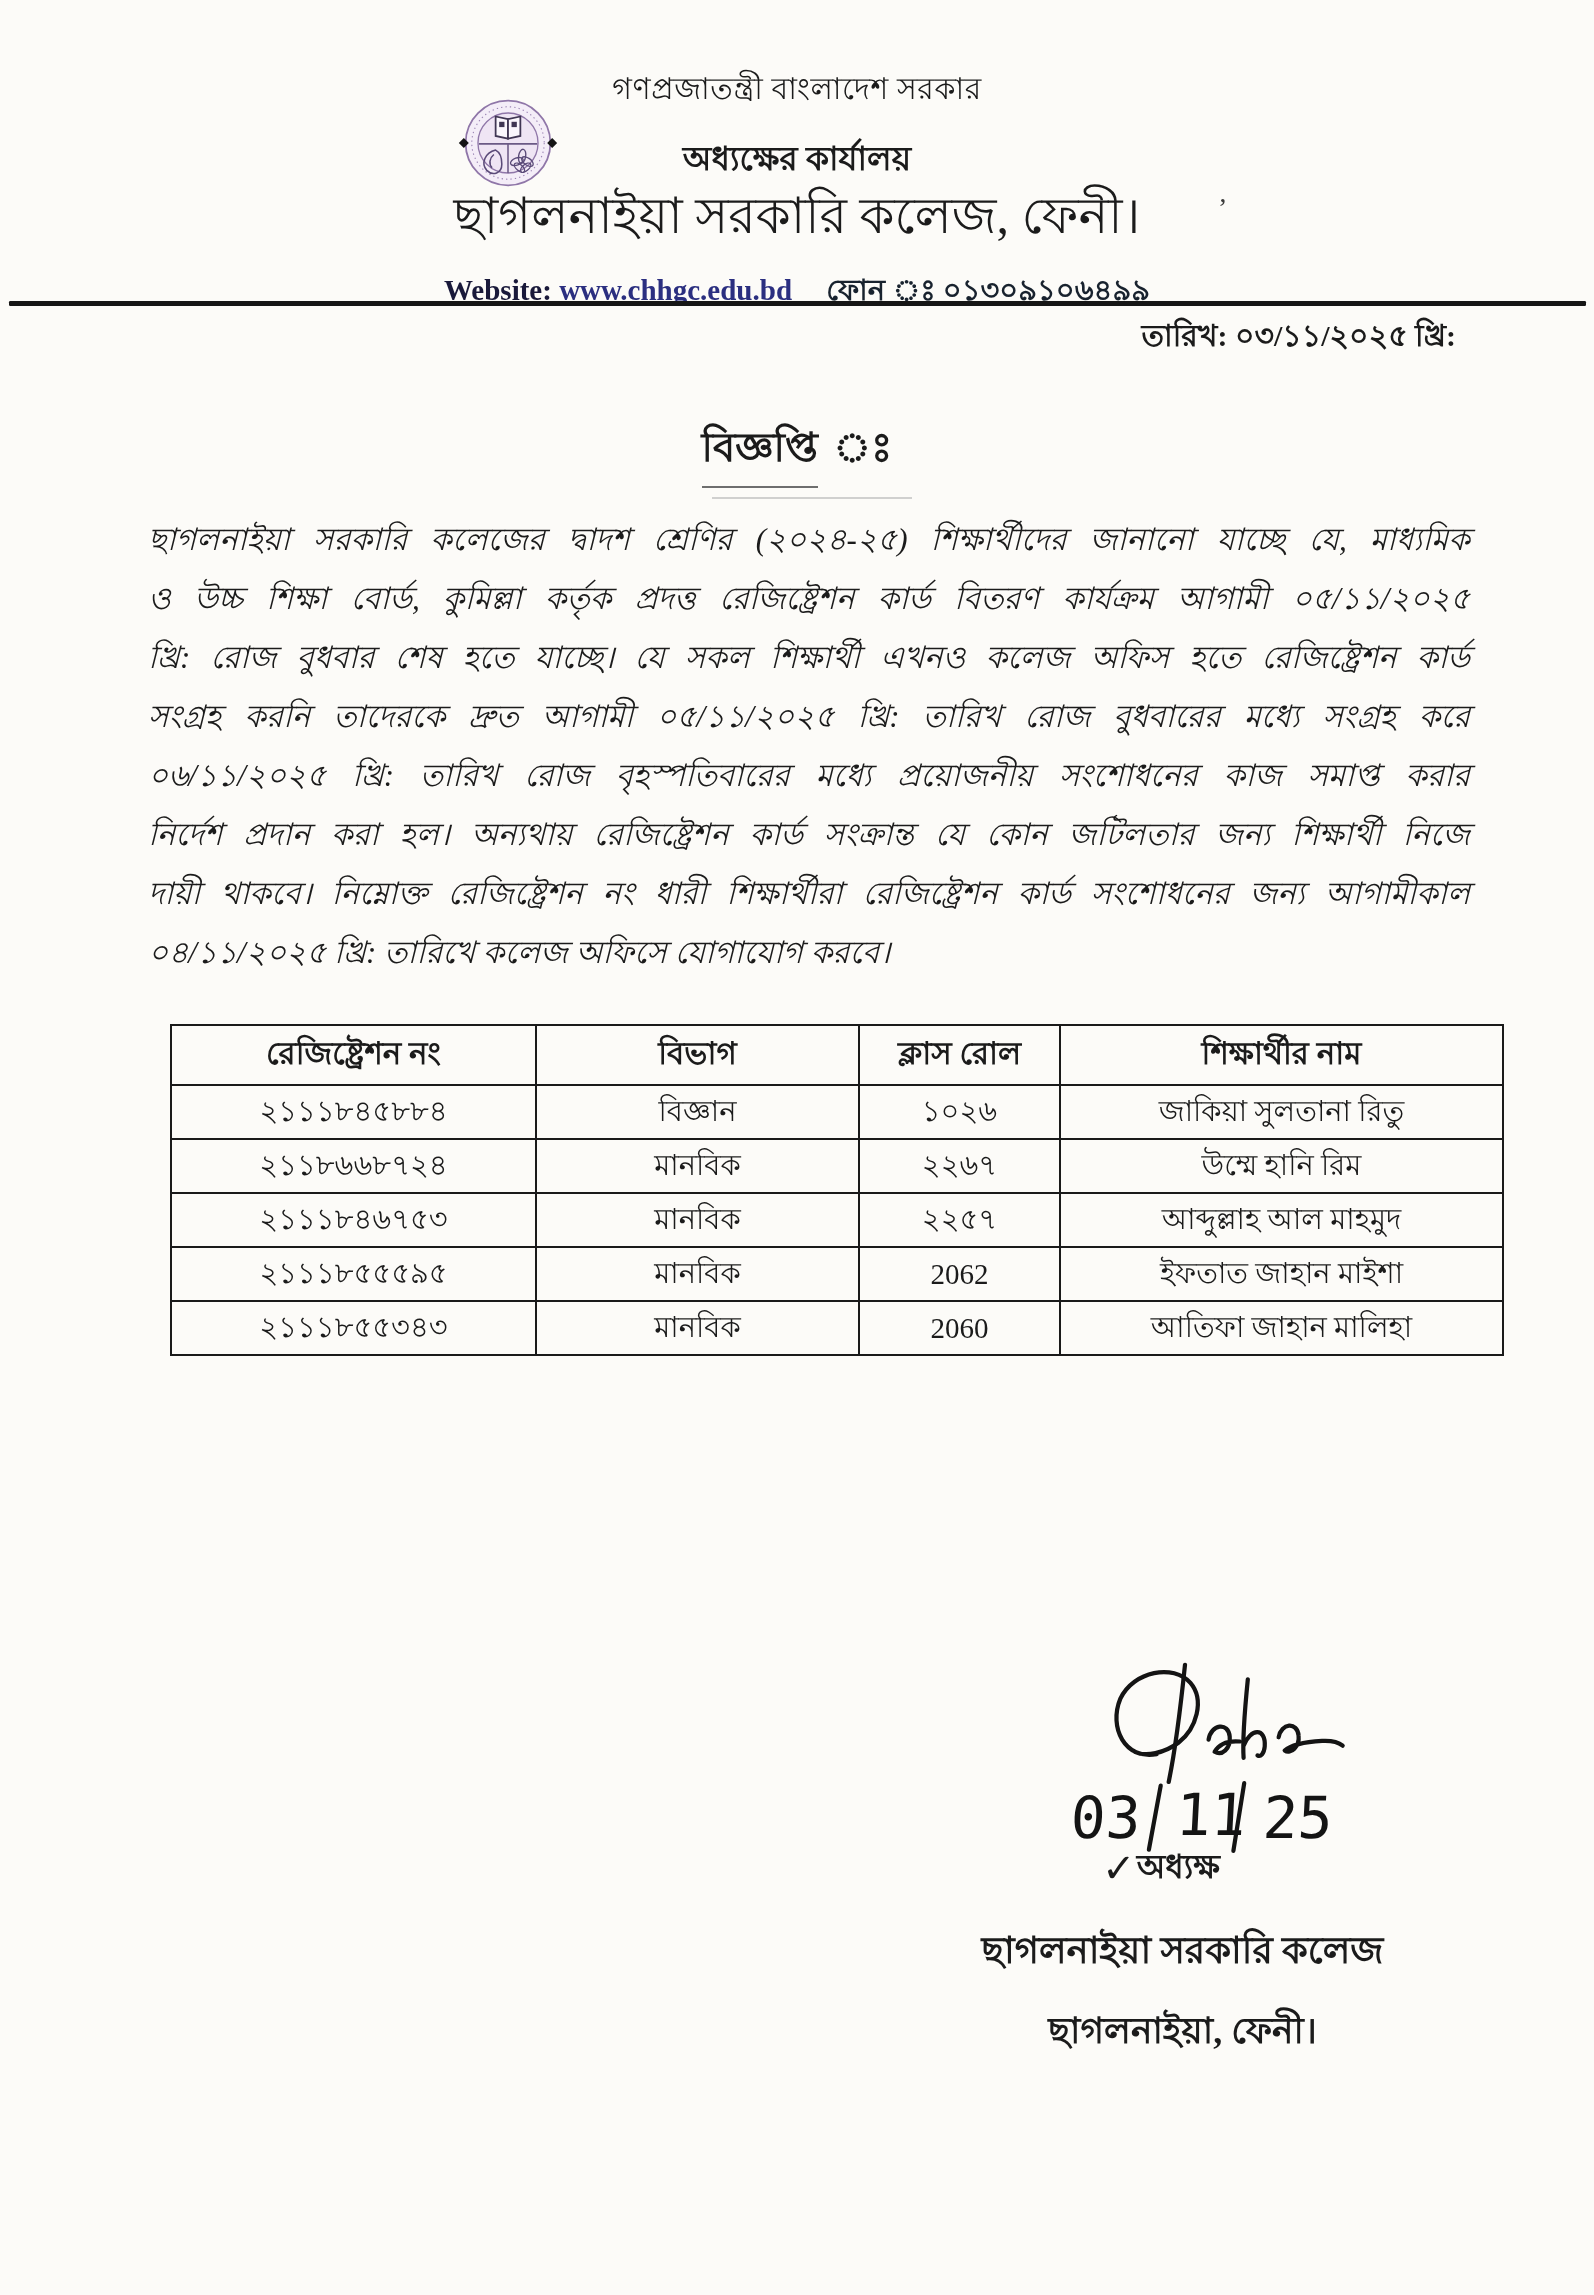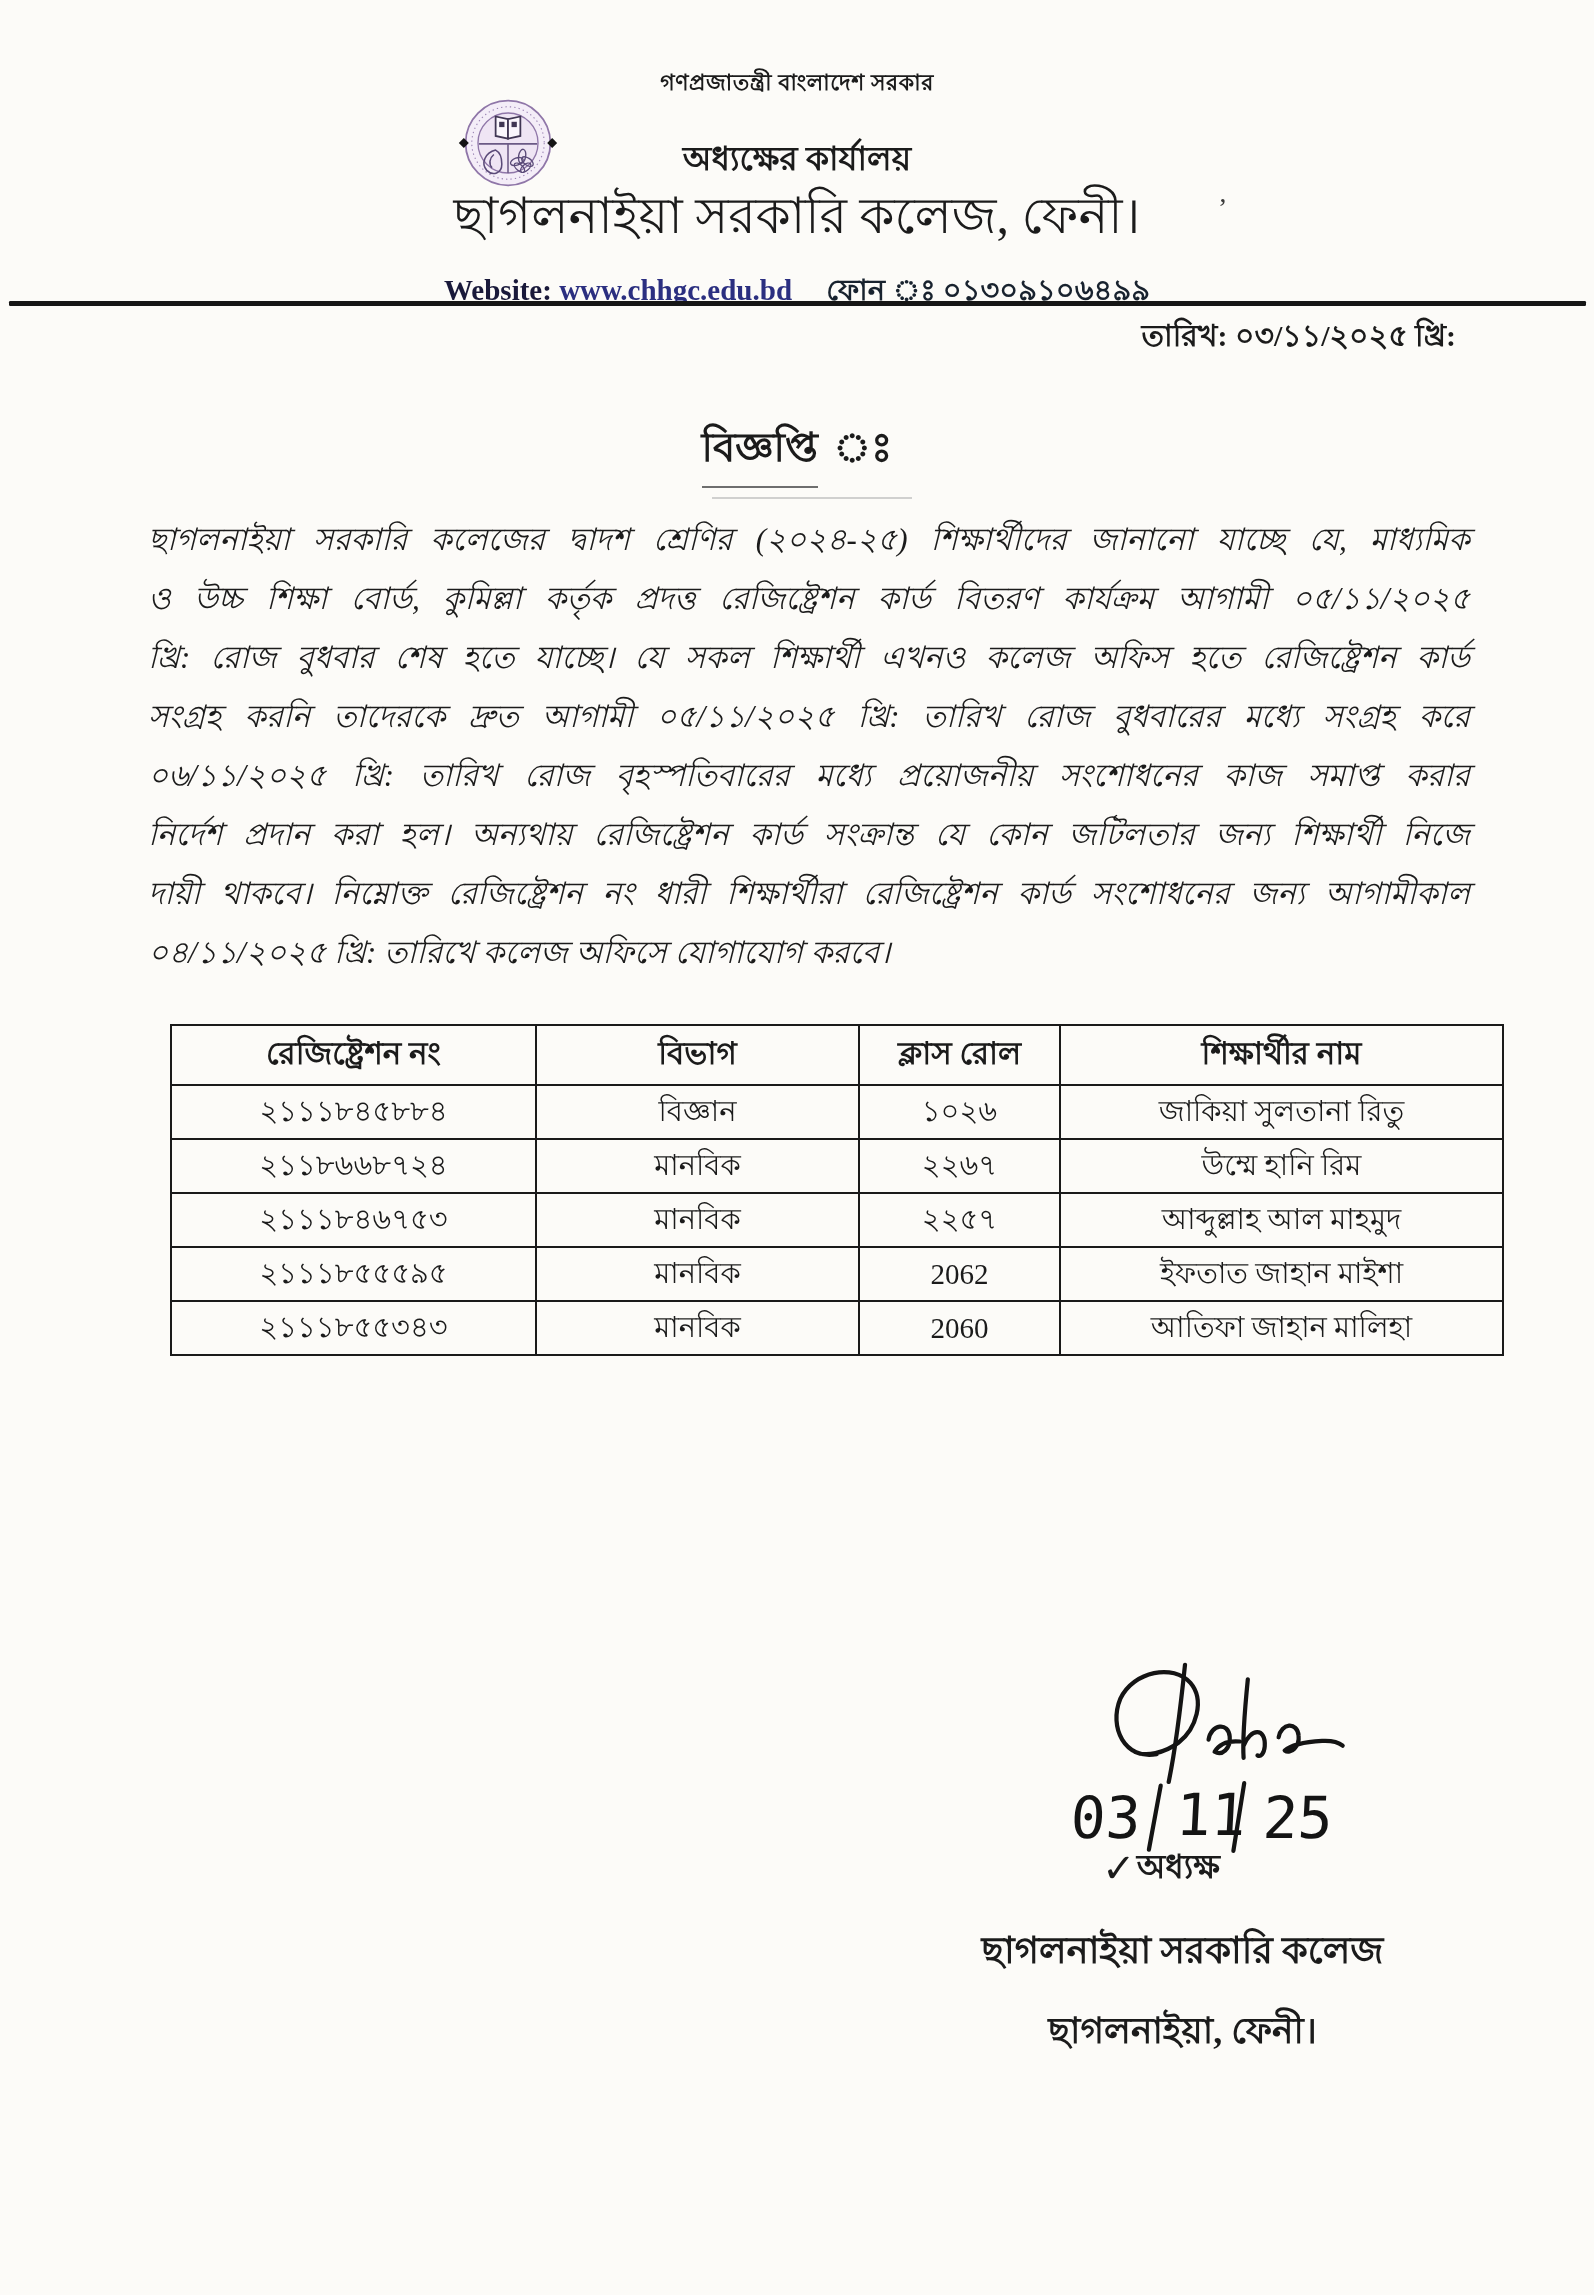--- a/index.html
+++ b/index.html
@@ -7,21 +7,21 @@
     width:1594px;height:2295px;
     background:#e8e8e8;
     font-family:"Liberation Serif","DejaVu Serif",serif;
   }
   .page{
     position:relative;width:1594px;height:2295px;
     background:#fcfbf8;color:#1b1b1b;overflow:hidden;
   }
   
   .hline{position:absolute;left:0;right:0;text-align:center;white-space:nowrap;}
-  .gov-line{top:65px;font-size:22px;font-weight:700;letter-spacing:0.6px;}
+  .gov-line{top:65px;font-size:30px;font-weight:400;letter-spacing:0.6px;}
   .office-line{top:133px;font-size:33px;font-weight:700;}
   .college-line{top:178px;font-size:50px;font-weight:400;}
   .email-line{top:229px;font-size:29px;font-weight:700;}
   .website-line{top:267px;font-size:29px;font-weight:700;}
   .lbl{color:#19193a;}
   .navy{color:#2b2f80;}
   .phone{color:#18222e;font-weight:700;margin-left:27px;}
   .logo{position:absolute;left:455px;top:90px;width:106px;height:106px;}
   .artifact-apostrophe{position:absolute;left:1218px;top:192px;font-size:28px;color:#3a3a3a;}
   

